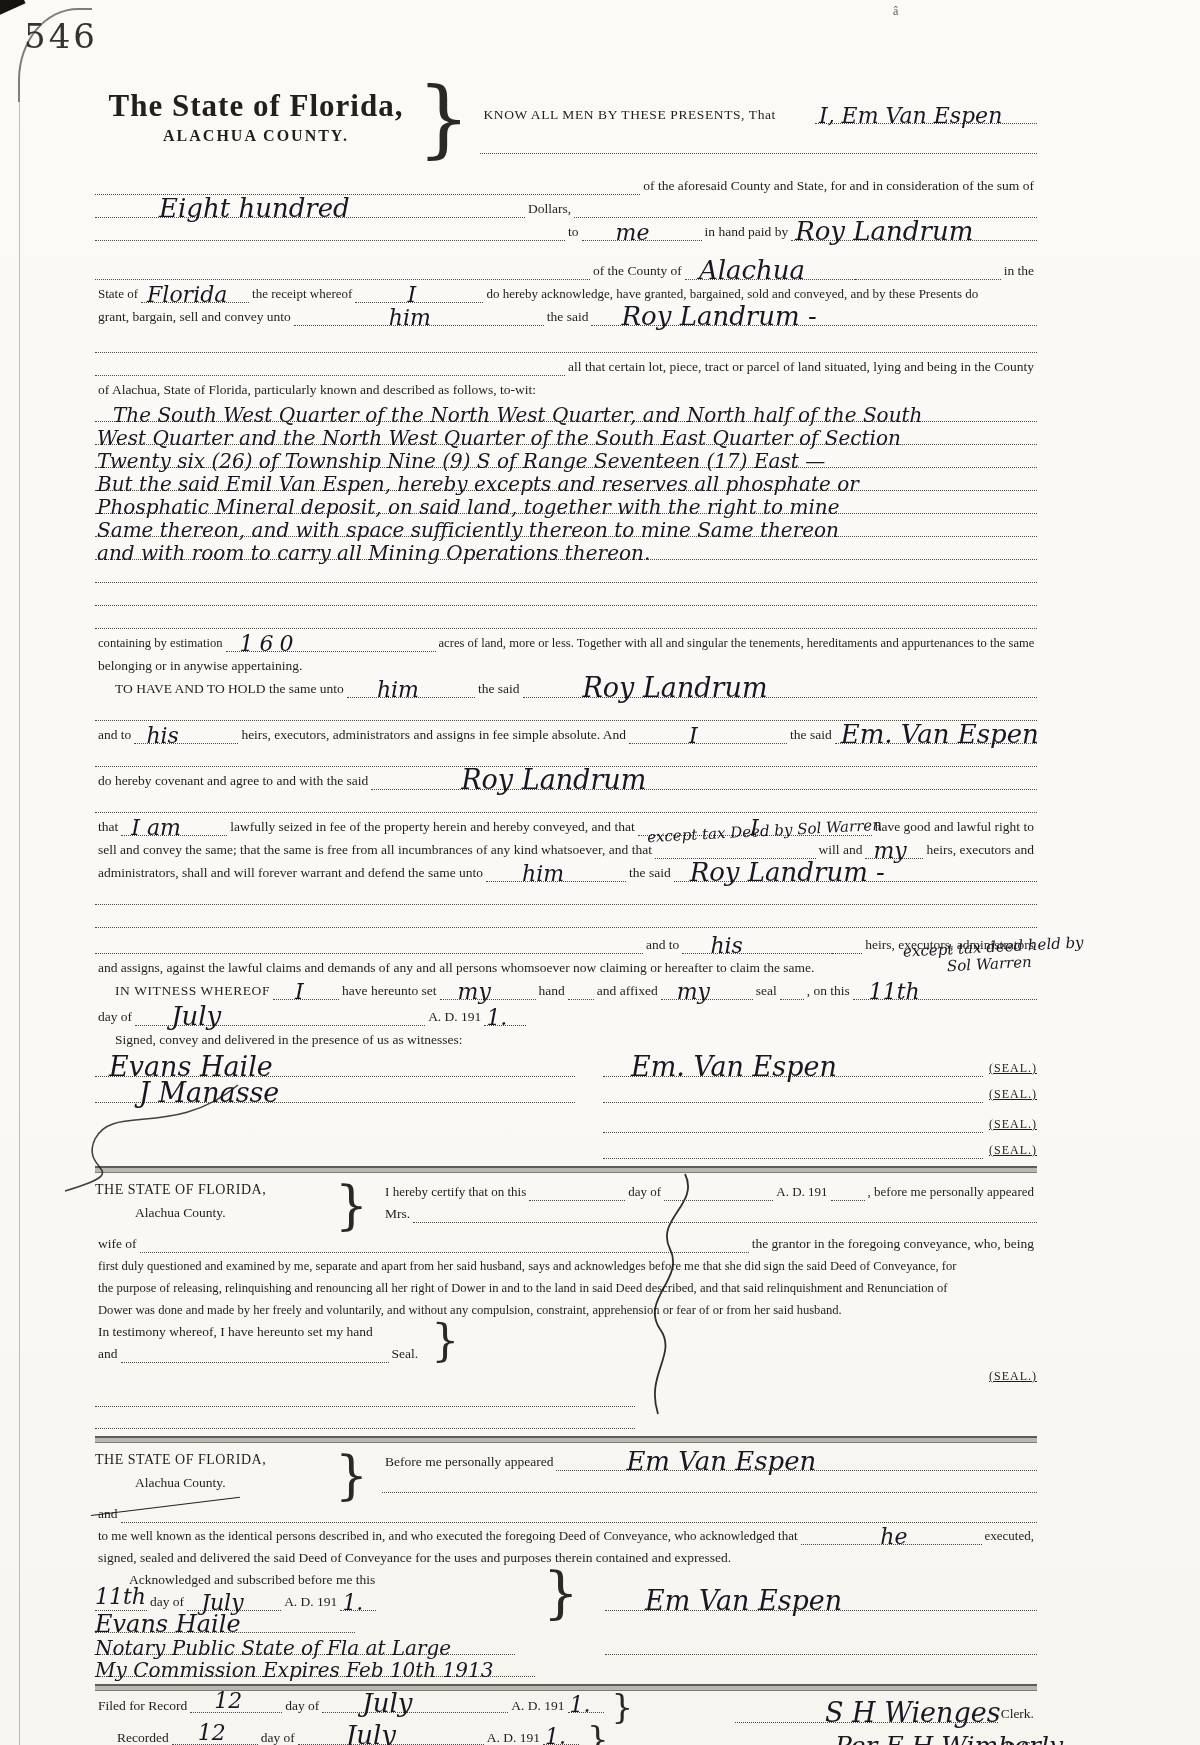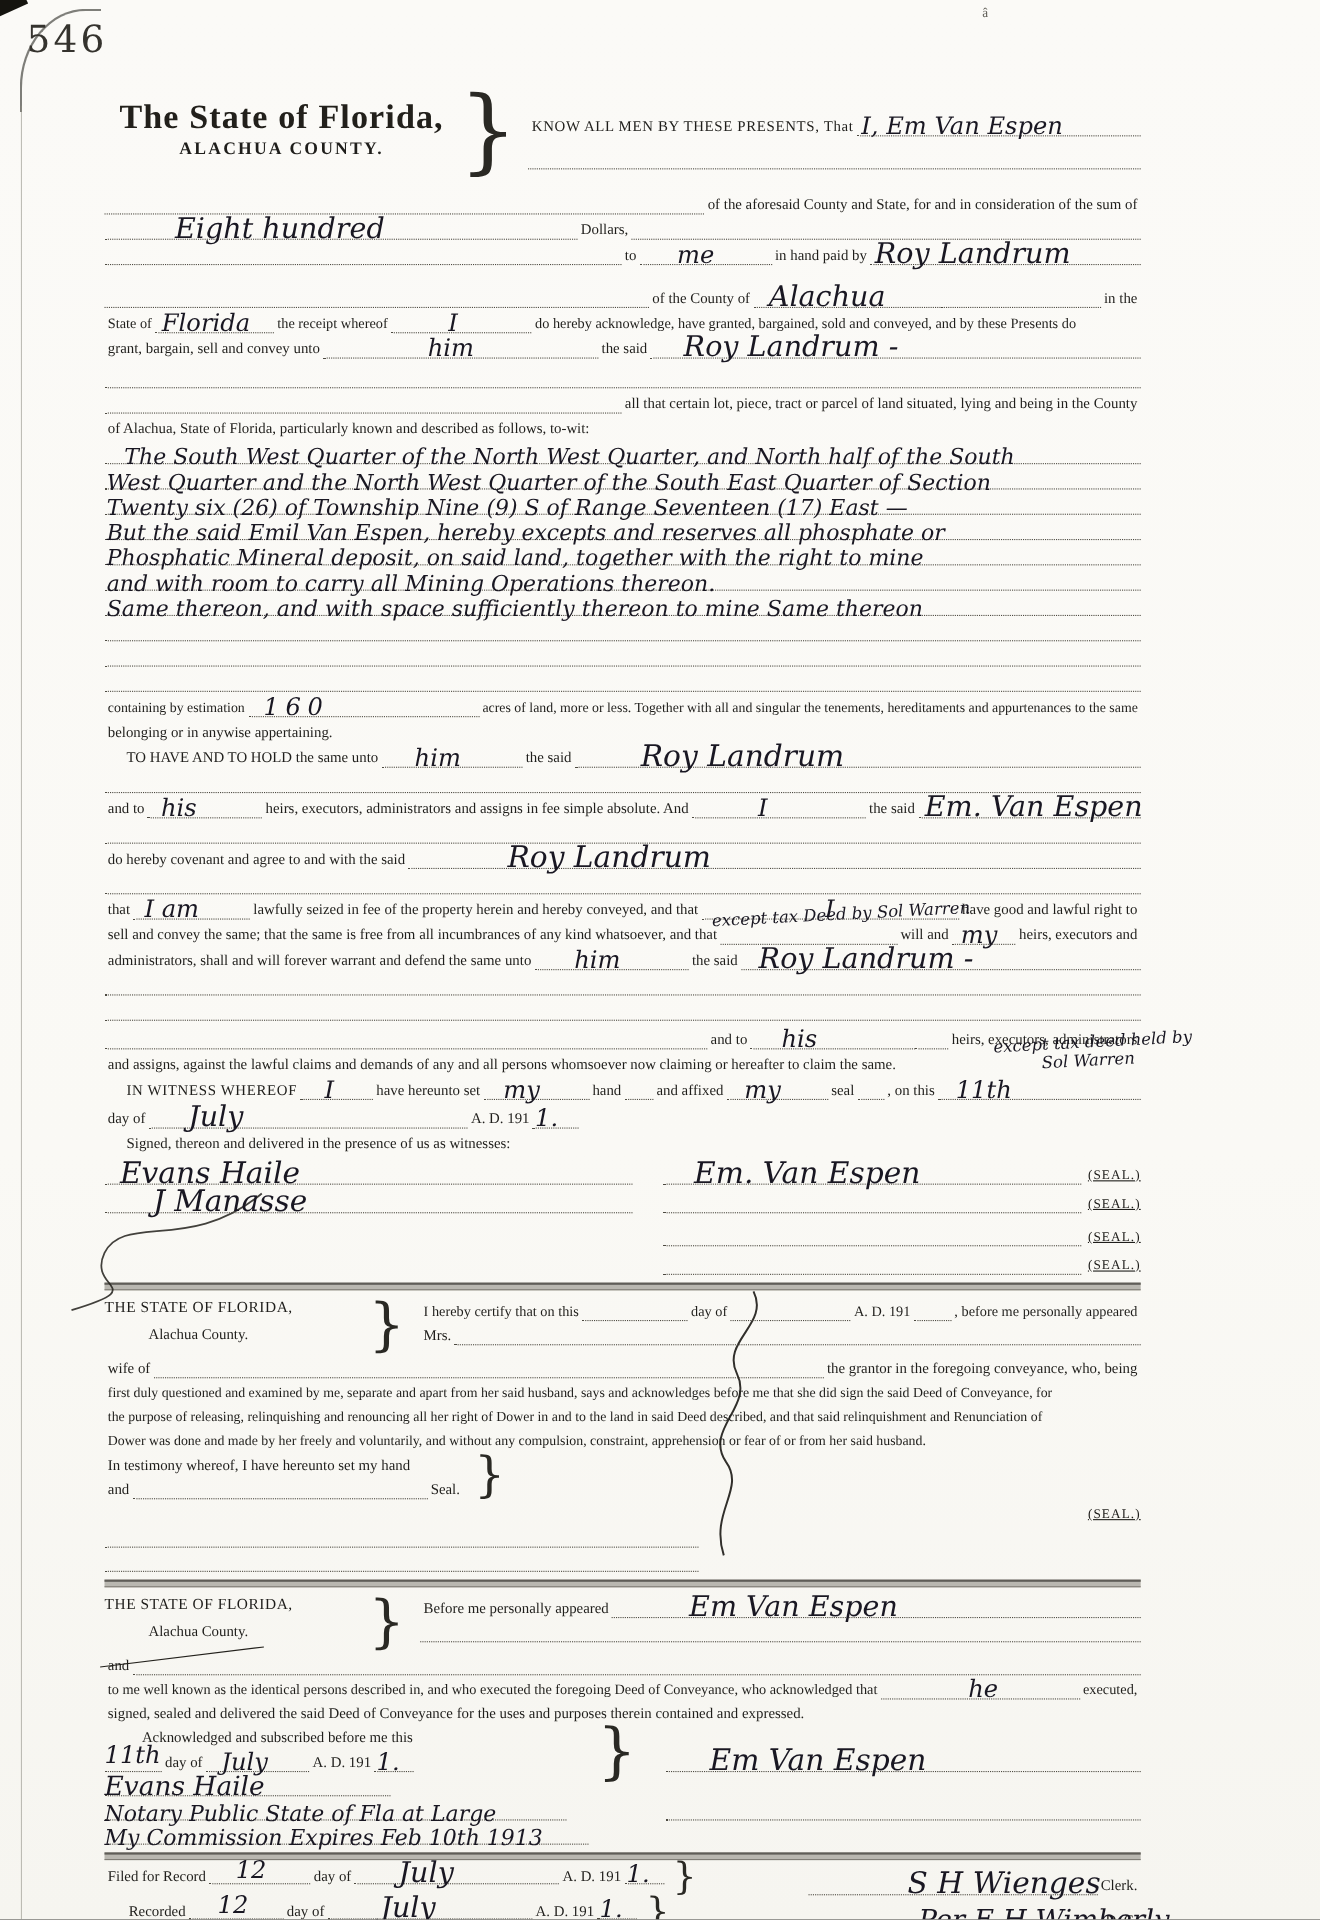--- a/index.html
+++ b/index.html
@@ -20,21 +20,21 @@
 
   
   .header{display:flex;align-items:flex-start;height:84px;margin-bottom:10px;}
   .header-left{width:322px;padding-top:10px;text-align:center;}
   .doc-title{font-size:31px;font-weight:bold;letter-spacing:1px;color:#22201b;
     font-family:"Liberation Serif",serif;white-space:nowrap;}
   .doc-county{font-size:16px;font-weight:bold;letter-spacing:2px;margin-top:3px;}
   .brace{font-family:"DejaVu Serif",serif;line-height:1;color:#2a2924;font-weight:400;}
   .header-brace{font-size:84px;margin:-2px 10px 0 0;}
   .header-right{flex:1;display:flex;flex-direction:column;justify-content:flex-end;}
-  .header-right .line.r1{height:46px;}
+  .header-right .line.r1{height:46px;gap:36px;}
   .header-right .line.r2{height:30px;}
 
   
   .line{display:flex;align-items:flex-end;height:23px;font-size:13.5px;position:relative;white-space:nowrap;}
   .line.h22{height:22px;}
   .pt{white-space:nowrap;padding:0 3px 1px 3px;}
   .kc{letter-spacing:.6px;}
   .fill{position:relative;border-bottom:1px dotted #4d4a41;height:13px;flex:1 1 auto;min-width:8px;}
   .fill.fx{flex:0 0 auto;}
   .fill > .hw{position:absolute;bottom:-4px;left:8px;margin-top:28px;}
@@ -200,26 +200,26 @@
         <span class="hw" style="left:2px">But the said Emil Van Espen, hereby excepts and reserves all phosphate or</span>
       </span>
     </div>
     <div class="line">
       <span class="fill">
         <span class="hw" style="left:2px">Phosphatic Mineral deposit, on said land, together with the right to mine</span>
       </span>
     </div>
     <div class="line">
       <span class="fill">
+        <span class="hw" style="left:2px">Same thereon, and with space sufficiently thereon to mine Same thereon</span>
+      </span>
+    </div>
+    <div class="line">
+      <span class="fill">
         <span class="hw" style="left:2px">and with room to carry all Mining Operations thereon.</span>
-      </span>
-    </div>
-    <div class="line">
-      <span class="fill">
-        <span class="hw" style="left:2px">Same thereon, and with space sufficiently thereon to mine Same thereon</span>
       </span>
     </div>
 
     <div class="line">
         <span class="fill"></span>
       </div>
     <div class="line">
         <span class="fill"></span>
       </div>
     <div class="line">
@@ -368,21 +368,21 @@
       <span class="fill fx" style="width:290px">
         <span class="hw lg" style="left:36px">July</span>
       </span>
       <span class="pt">A. D. 191</span>
       <span class="fill fx" style="width:42px">
         <span class="hw md" style="left:2px">1.</span>
       </span>
     </div>
 
     <div class="line">
-      <span class="pt" style="padding-left:20px">Signed, thereon and delivered in the presence of us as witnesses:</span>
+      <span class="pt" style="padding-left:20px">Signed, convey and delivered in the presence of us as witnesses:</span>
     </div>
 
     <div class="sig-area">
       <div class="sig-left">
         <svg width="210" height="120" style="position:absolute;left:-52px;top:22px;opacity:.85">
           <path d="M195,12 C130,66 70,30 52,66 C36,100 95,96 22,118" stroke="#23211c" stroke-width="1.6" fill="none"></path>
         </svg>
         <div class="sigrow">
           <span class="fill">
             <span class="hw sig" style="left:14px">Evans Haile</span>

